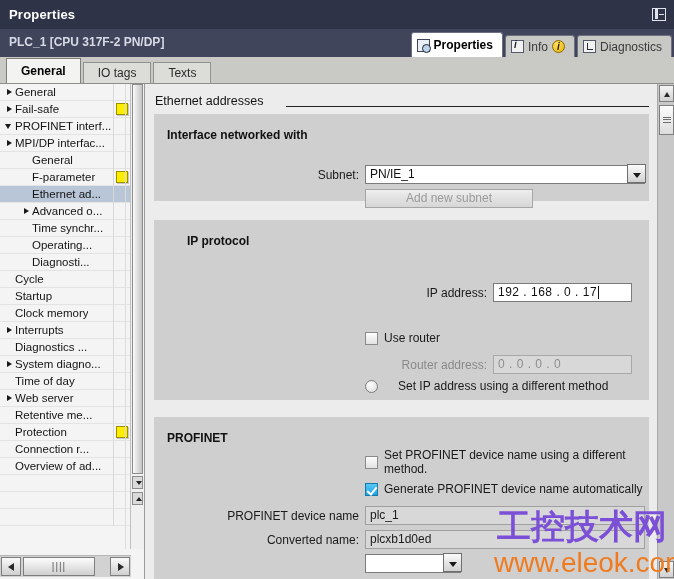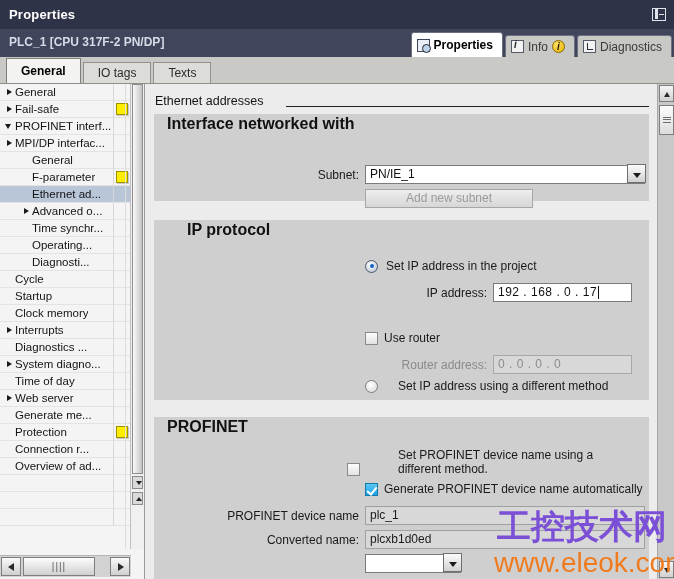--- a/index.html
+++ b/index.html
@@ -240,22 +240,22 @@
     position: absolute; left: 140px; top: 22px; right: 8px; height: 1px;
     background: #222;
   }
 
   .group {
     position: absolute; left: 8px; right: 8px;
     background: #cfcfcf;
     border: 1px solid #cfcfcf;
   }
   .group > .ghead {
-    font-size: 16px; font-weight: bold; color: #111;
-    margin: 0 0 0 12px;
+    font-size: 12px; font-weight: bold; color: #111;
+    margin: 13px 0 0 12px;
   }
 
   .frow {
     position: absolute; display: flex; align-items: center;
     font-size: 12px; color: #1a1a1a;
   }
   .lab { text-align: right; }
   .lab.dim { color: #8a8a8a; }
 
   .field {
@@ -518,21 +518,21 @@
         </div>
         <div class="trow">
           <span style="flex: 0 0 auto; width: 4px;"></span>
           <span class="arrow closed"></span>
           <span class="lbl">Web server</span>
           <span class="flagcell"></span>
         </div>
         <div class="trow">
           <span style="flex: 0 0 auto; width: 4px;"></span>
           <span class="arrow"></span>
-          <span class="lbl">Generate me...</span>
+          <span class="lbl">Retentive me...</span>
           <span class="flagcell"></span>
         </div>
         <div class="trow">
           <span style="flex: 0 0 auto; width: 4px;"></span>
           <span class="arrow"></span>
           <span class="lbl">Protection</span>
           <span class="flagcell">
             <span class="flag"></span>
           </span>
         </div>
@@ -600,24 +600,20 @@
       </div>
 
       <div class="frow" style="left:210px; top:74px;justify-content:center;">
         <div class="btn" style="width:168px;">Add new subnet</div>
       </div>
     </div>
 
     <div class="group" style="top:136px; height:180px;padding-left:20px;">
       <div class="ghead">IP protocol</div>
 
-      <div class="frow" style="left:210px; top:38px;">
-        <span class="radio on"></span>
-        <span style="margin-left:8px;">Set IP address in the project</span>
-      </div>
 
       <div class="frow" style="left:0; top:62px; width:100%;">
         <div class="lab" style="width:332px;">IP address:</div>
         <div class="field ipfield" style="margin-left:6px; width:139px;">
           <span>192 . 168 . 0     . 17</span>
             <span class="caret"></span>
         </div>
       </div>
 
 
@@ -633,21 +629,21 @@
 
       <div class="frow" style="left:210px; top:158px;">
         <span class="radio"></span>
         <span style="margin-left:20px;">Set IP address using a different method</span>
       </div>
     </div>
 
     <div class="group" style="top:333px; height:170px;">
       <div class="ghead">PROFINET</div>
 
-      <div class="frow" style="left:192px; top:30px; width:290px; align-items:flex-end;gap:32px;">
+      <div class="frow" style="left:210px; top:30px; width:290px; align-items:center;">
         <span class="chk" style="margin-top:1px;"></span>
         <span style="margin-left:6px; line-height:14px;">Set PROFINET device name using a different method.</span>
       </div>
 
       <div class="frow" style="left:210px; top:64px;">
         <span class="chk on"></span>
         <span style="margin-left:6px;">Generate PROFINET device name automatically</span>
       </div>
 
       <div class="frow" style="left:0; top:88px; width:100%;">

